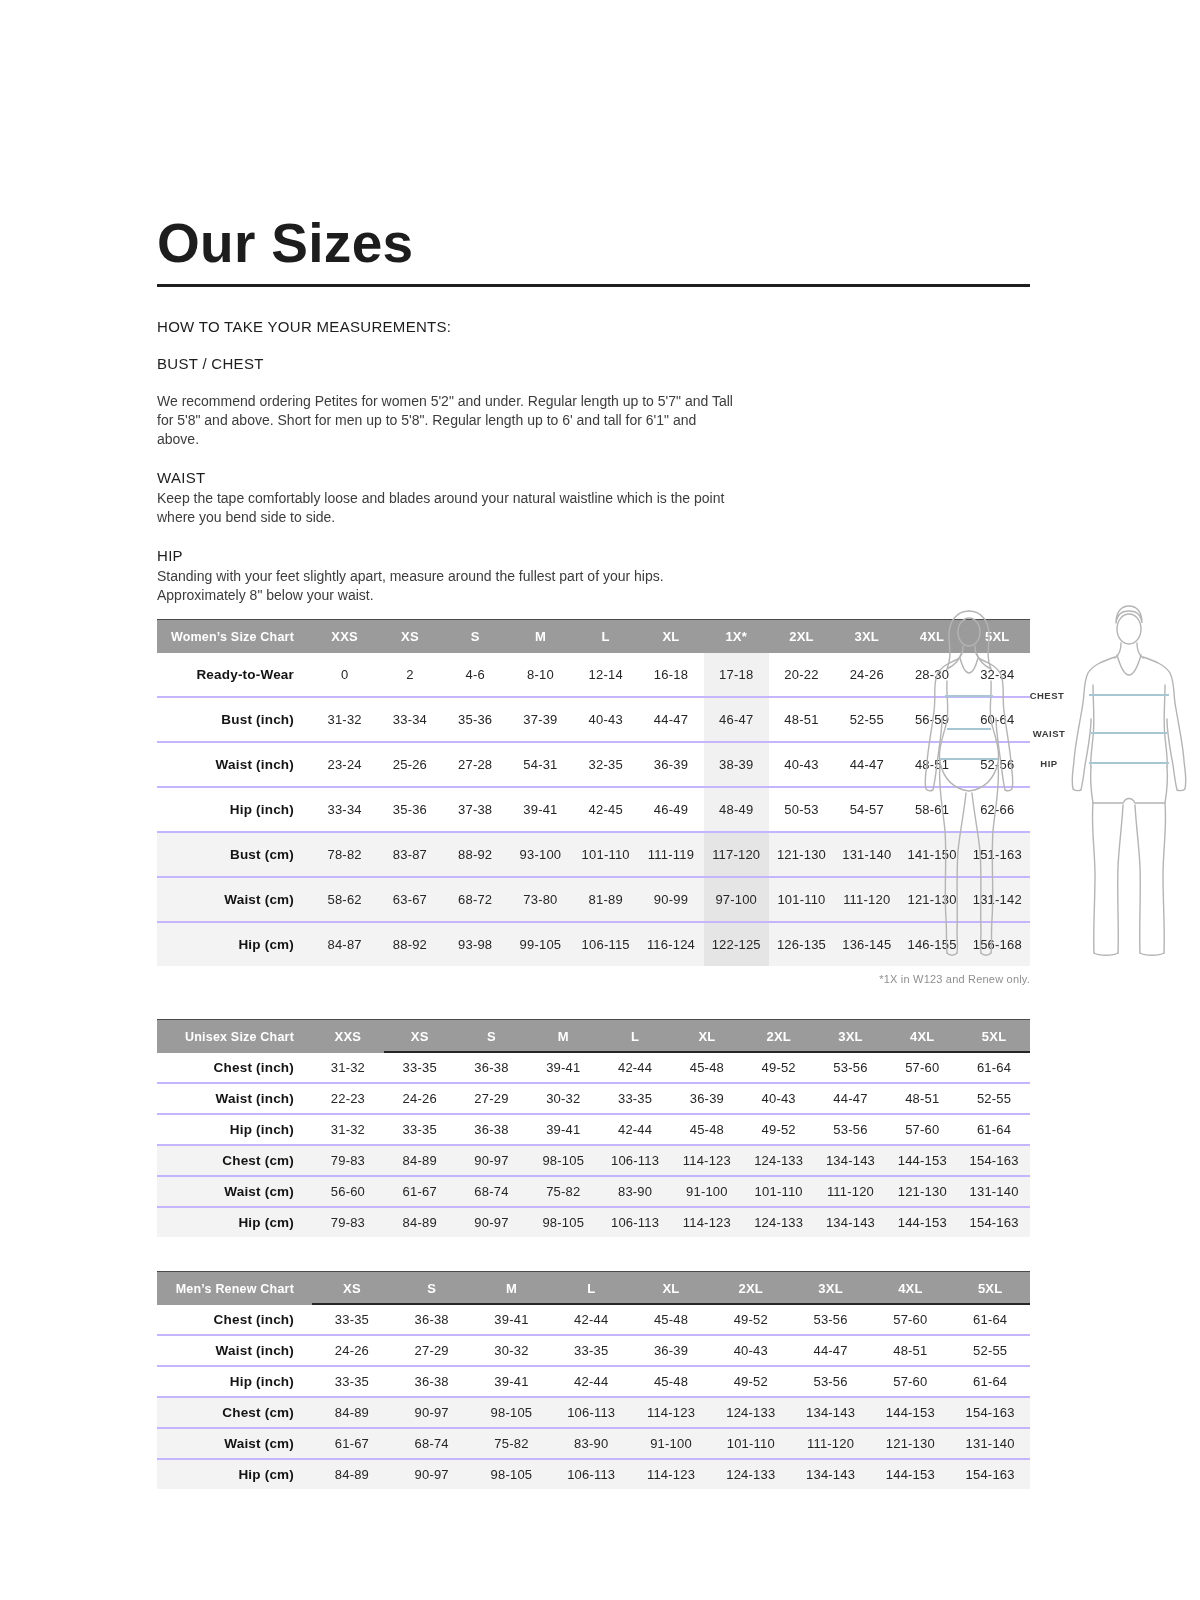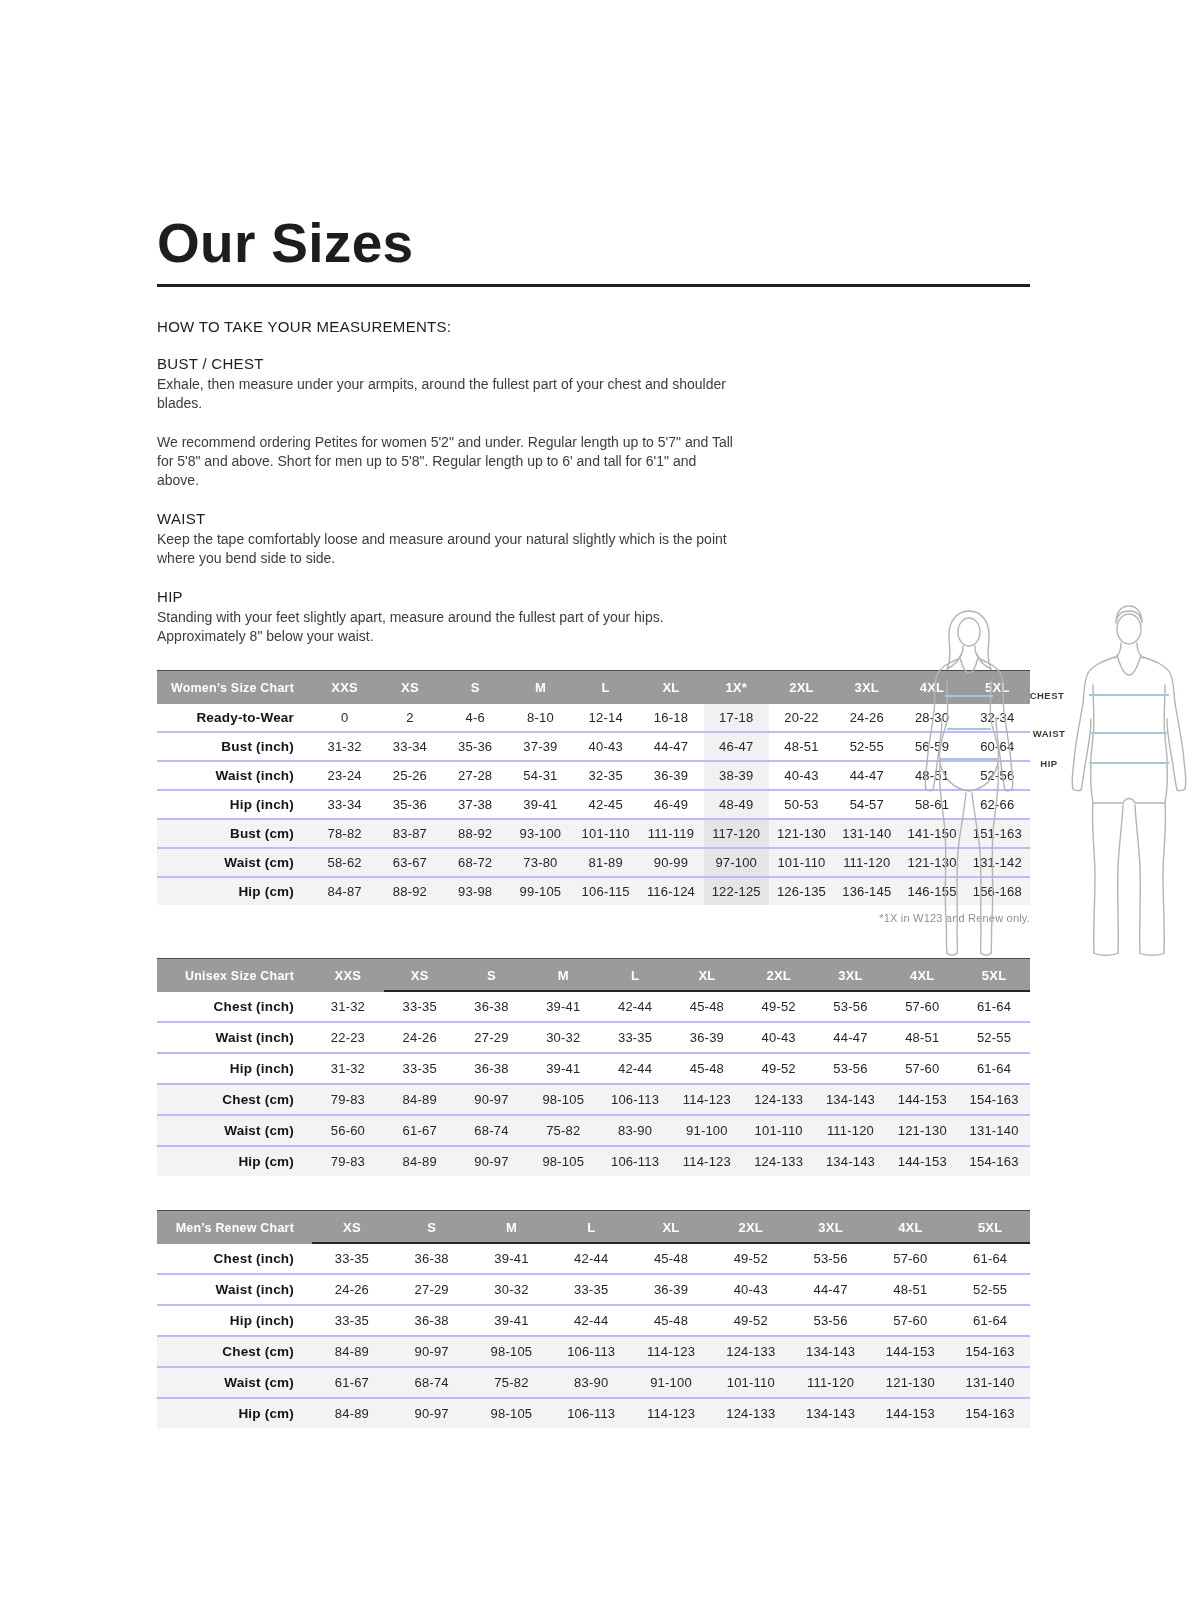--- a/index.html
+++ b/index.html
@@ -29,29 +29,29 @@
   .intro{position:relative;}
   .measure-text{width:585px;}
   .m-section{margin-top:20px;}
   .m-section .m-title{font-size:15px;font-weight:400;color:#1d1d1d;letter-spacing:.3px;}
   .m-section .m-body{font-size:14px;line-height:19px;color:#3c3c3c;margin-top:3px;}
   .figures{position:absolute;left:740px;top:283px;width:320px;height:358px;}
 
   
   .tables-host{margin-top:14px;width:873px;}
   .table-block{margin-top:34px;}
-  .table-block.first{margin-top:24px;}
+  .table-block.first{margin-top:14px;}
   .st{width:873px;}
   .st-row{display:flex;align-items:center;}
   .st-head{
     background:var(--header-bg,#9b9b9b);
     height:33px;
     border-top:1px solid #4a4a4a;
   }
-  .table-block.first .st-row.data{height:27px;}
+  .table-block.first .st-row.data{height:43px;}
   .st-row.data{height:29px;}
   .st-row.sep{border-top:2px solid #c4b5fd;}
   .st-row.partial-sep{position:relative;}
   .st-row.partial-sep::before{
     content:"";position:absolute;top:-2px;left:var(--sep-offset,155px);right:0;height:2px;background:#262626;
   }
   .st-cell{flex:1 1 0;text-align:center;font-size:13px;color:#262626;letter-spacing:.2px;}
   .st-label{flex:0 0 155px;text-align:right;padding-right:18px;box-sizing:border-box;
     font-weight:700;color:#141414;font-size:13.5px;}
   .st-head .st-label{color:var(--header-text,#fff);font-size:12.5px;font-weight:700;}
@@ -70,28 +70,27 @@
 
   <h1 class="title">Our Sizes</h1>
   <div class="title-rule"></div>
 
   <div class="intro">
     <div class="measure-text">
       <div class="howto-heading">HOW TO TAKE YOUR MEASUREMENTS:</div>
 
       <div class="m-section">
         <div class="m-title">BUST / CHEST</div>
-        <div class="m-body">Exhale, then measure under your armpits, around the fullest part of your chest and shoulder blades.</div>
       </div>
       <div class="m-section">
         <div class="m-body">We recommend ordering Petites for women 5'2" and under. Regular length up to 5'7" and Tall for 5'8" and above. Short for men up to 5'8". Regular length up to 6' and tall for 6'1" and above.</div>
       </div>
       <div class="m-section">
         <div class="m-title">WAIST</div>
-        <div class="m-body">Keep the tape comfortably loose and measure around your natural slightly which is the point where you bend side to side.</div>
+        <div class="m-body">Keep the tape comfortably loose and blades around your natural waistline which is the point where you bend side to side.</div>
       </div>
       <div class="m-section">
         <div class="m-title">HIP</div>
         <div class="m-body">Standing with your feet slightly apart, measure around the fullest part of your hips. Approximately 8" below your waist.</div>
       </div>
     </div>
 
     <div class="figures">
       <svg width="320" height="358" viewBox="0 0 320 358" xmlns="http://www.w3.org/2000/svg">
 

